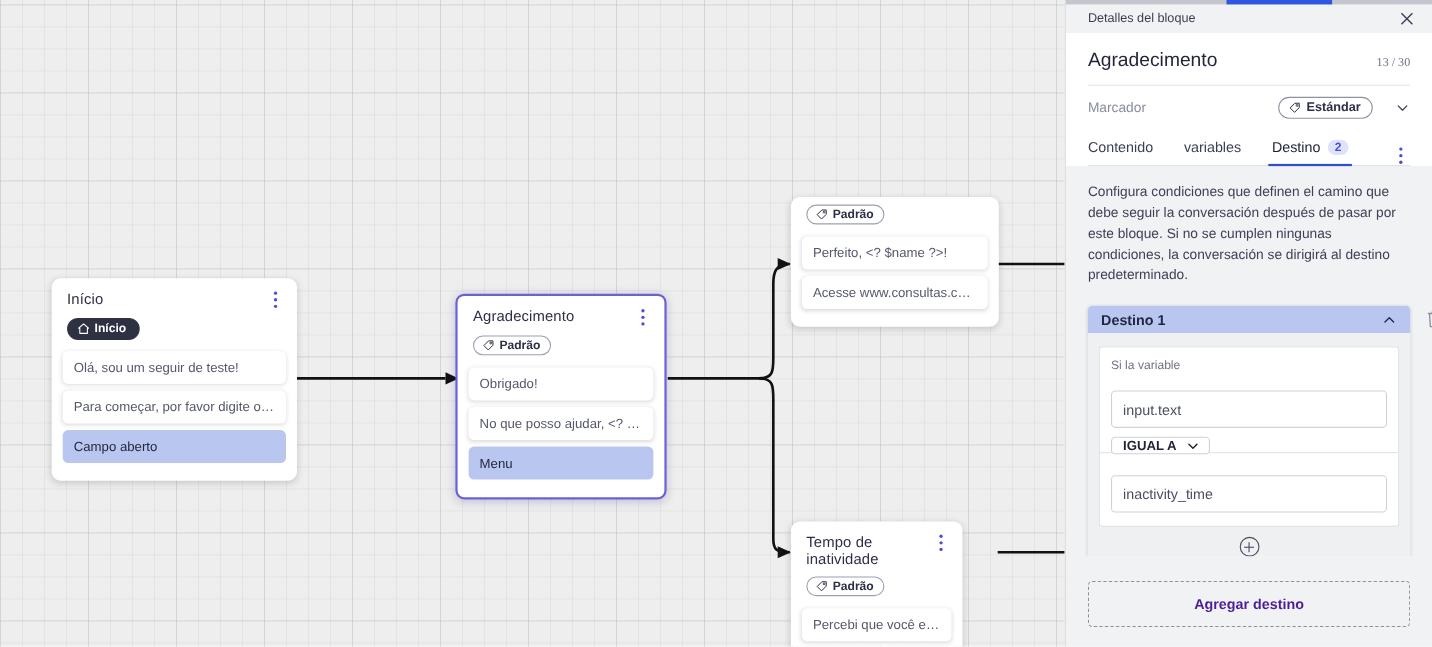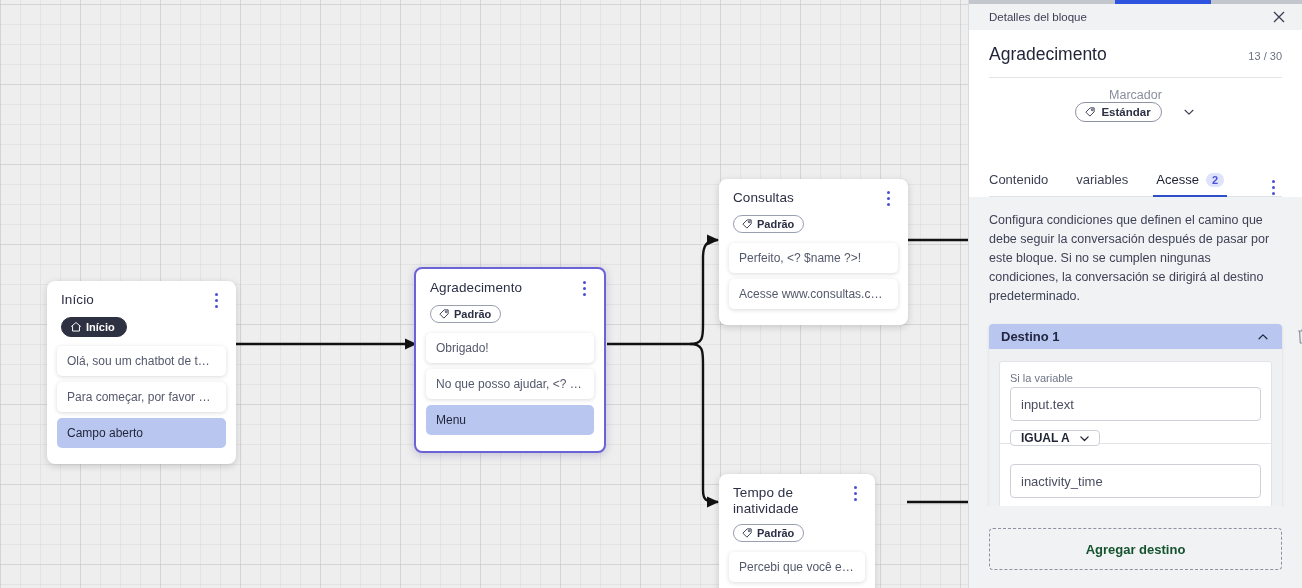--- a/index.html
+++ b/index.html
@@ -116,41 +116,39 @@
   .panel-body {
     background: #ffffff; flex: none;
     padding: 0 20px;
   }
   .title-row {
     display:flex; align-items: baseline; justify-content: space-between;
     padding: 14px 0 12px 0;
     border-bottom: 1px solid #e3e4e8;
   }
   .block-name { font-size: 17.5px; color: #23263a; font-weight: 400; }
-  .counter { font-size: 11px; color: #6d7285; }
+  .counter { font-size: 11px; color: #6d7285; font-family: Liberation Serif, serif; }
 
   .marker-row {
     display:flex; align-items:center; justify-content: space-between;
     padding: 10px 0 10px 0;
-    flex-direction: column;
   }
   .marker-label { font-size: 12.5px; color: #8a8e9e; }
   .marker-right { display:flex; align-items:center; gap: 20px; }
   .chip {
     display:inline-flex; align-items:center; gap:5px;
     border: 1px solid #8e93a4; border-radius: 12px;
     padding: 3px 10px 3px 8px; font-size: 11.5px;
     color: #2c2f45; font-weight: bold; background:#fff;
   }
 
   .tabs {
     display:flex; align-items: flex-end; gap: 28px;
     border-bottom: 1px solid #e1e2e7;
     position: relative;
-    margin-top: 32px;
   }
   .tab {
     font-size: 13px; color: #3b3f52; padding: 8px 0 9px 0;
     cursor: pointer; display:flex; align-items:center; gap: 7px;
     position: relative;
   }
   .tab.active { color: #1c2033; }
   .tab.active::after {
     content:""; position:absolute; left:-3px; right:-3px; bottom:-1px;
     height: 2px; background: #2f4fc8;
@@ -192,21 +190,21 @@
   .dest-header-title { font-size: 13px; color: #222640; font-weight: bold; }
   .trash {
     position: absolute; right: -30px; top: 3px; width: 16px; height: 18px;
     cursor:pointer;
   }
   .cond-area { background: #eff0f2; padding: 12px 10px 8px 10px; }
   .cond-box {
     background: #fff; border: 1px solid #e2e3e7; border-radius: 3px;
     padding: 10px 10px 12px 10px; position: relative;
   }
-  .cond-label { font-size: 11px; color: #6f7386; margin-bottom: 3px; }
+  .cond-label { font-size: 11px; color: #6f7386; margin-bottom: 17px; }
   .cond-input {
     border: 1px solid #cfd1d8; border-radius: 4px;
     height: 34px; display:flex; align-items:center; padding: 16px 10px;
     font-size: 13px; color: #4a4e61; background:#fff;
   }
   .op-row { position: relative; height: 30px; margin: 7px 0 6px 0; }
   .op-row .hr {
     position:absolute; left: -10px; right: -10px; top: 15px; height:1px;
     background: #e2e3e7;
   }
@@ -227,21 +225,21 @@
   }
   .plus::before { left: 3.5px; top: 7.6px; width: 9px; height: 1.3px; }
   .plus::after  { top: 3.5px; left: 7.6px; height: 9px; width: 1.3px; }
 
   .add-dest {
     margin: 22px 20px 0 20px;
     border: 1px dashed #8d91a0;
     border-radius: 4px;
     height: 42px;
     display:flex; align-items:center; justify-content:center;
-    font-size: 13px; color: #14532d; font-weight: bold;
+    font-size: 13px; color: #4c1d95; font-weight: bold;
     background: #f1f2f4; cursor:pointer;
   }
 </style>
 </head>
 <body>
 
 <div id="app">
 
   <div id="canvas">
 
@@ -255,38 +253,38 @@
       <path d="M690,344 C703,344 703,337 703,325 L703,258 C703,246 706,240 718,240" stroke="#111111" stroke-width="2.4" fill="none"></path>
       <polygon points="707,234.5 719,240 707,245.5" fill="#111111"></polygon>
 
       <path d="M690,344 C703,344 703,351 703,363 L703,490 C703,500 706,502 718,502" stroke="#111111" stroke-width="2.4" fill="none"></path>
       <polygon points="707,496.5 719,502 707,507.5" fill="#111111"></polygon>
 
       <path d="M907,240 L968,240" stroke="#111111" stroke-width="2.4" fill="none"></path>
       <path d="M907,502 L968,502" stroke="#111111" stroke-width="2.4" fill="none"></path>
     </svg>
 
-    <div class="node" style="left:47px; top:281px; width:189px;">
+    <div class="node" style="left:47px; top:253px; width:223px;">
       <div class="node-head">
         <span class="node-title">Início</span>
         <span class="kebab">
             <i></i>
             <i></i>
             <i></i>
           </span>
       </div>
       <div class="tag-row">
         <span class="tag start">
           <svg width="12" height="12" viewBox="0 0 16 16">
             <path d="M8 2 L14 7.2 L12.6 7.2 L12.6 13.4 L3.4 13.4 L3.4 7.2 L2 7.2 Z" fill="none" stroke="#ffffff" stroke-width="1.3" stroke-linejoin="round"></path>
           </svg>
           <span>Início</span>
         </span>
       </div>
-      <div class="msg">Olá, sou um chatbot de teste!</div>
+      <div class="msg">Olá, sou um seguir de teste!</div>
       <div class="msg">Para começar, por favor digite o ...</div>
       <div class="msg highlight">Campo aberto</div>
     </div>
 
     <div class="node selected" style="left:414px; top:267px; width:192px;">
       <div class="node-head">
         <span class="node-title">Agradecimento</span>
         <span class="kebab">
             <i></i>
             <i></i>
@@ -301,28 +299,20 @@
           </svg>
           <span>Padrão</span>
         </span>
       </div>
       <div class="msg">Obrigado!</div>
       <div class="msg">No que posso ajudar, &lt;? $name ...</div>
       <div class="msg highlight">Menu</div>
     </div>
 
     <div class="node" style="left:719px; top:179px; width:189px;">
-      <div class="node-head">
-        <span class="node-title">Consultas</span>
-        <span class="kebab">
-            <i></i>
-            <i></i>
-            <i></i>
-          </span>
-      </div>
       <div class="tag-row">
         <span class="tag">
           <svg width="12" height="12" viewBox="0 0 16 16">
             <path d="M2.5 8.2 L8.2 2.5 L13.5 2.5 L13.5 7.8 L7.8 13.5 Z" fill="none" stroke="#2c2f45" stroke-width="1.2" stroke-linejoin="round"></path>
             <circle cx="10.9" cy="5.1" r="1.15" fill="none" stroke="#2c2f45" stroke-width="1.1"></circle>
           </svg>
           <span>Padrão</span>
         </span>
       </div>
       <div class="msg">Perfeito, &lt;? $name ?&gt;!</div>
@@ -391,21 +381,21 @@
       </div>
 
       <div class="tabs">
         <div class="tab">
           <span>Contenido</span>
         </div>
         <div class="tab">
           <span>variables</span>
         </div>
         <div class="tab active">
-          <span>Acesse</span>
+          <span>Destino</span>
           <span class="badge">2</span>
         </div>
         <span class="kebab2">
             <i></i>
             <i></i>
             <i></i>
           </span>
       </div>
     </div>
 

